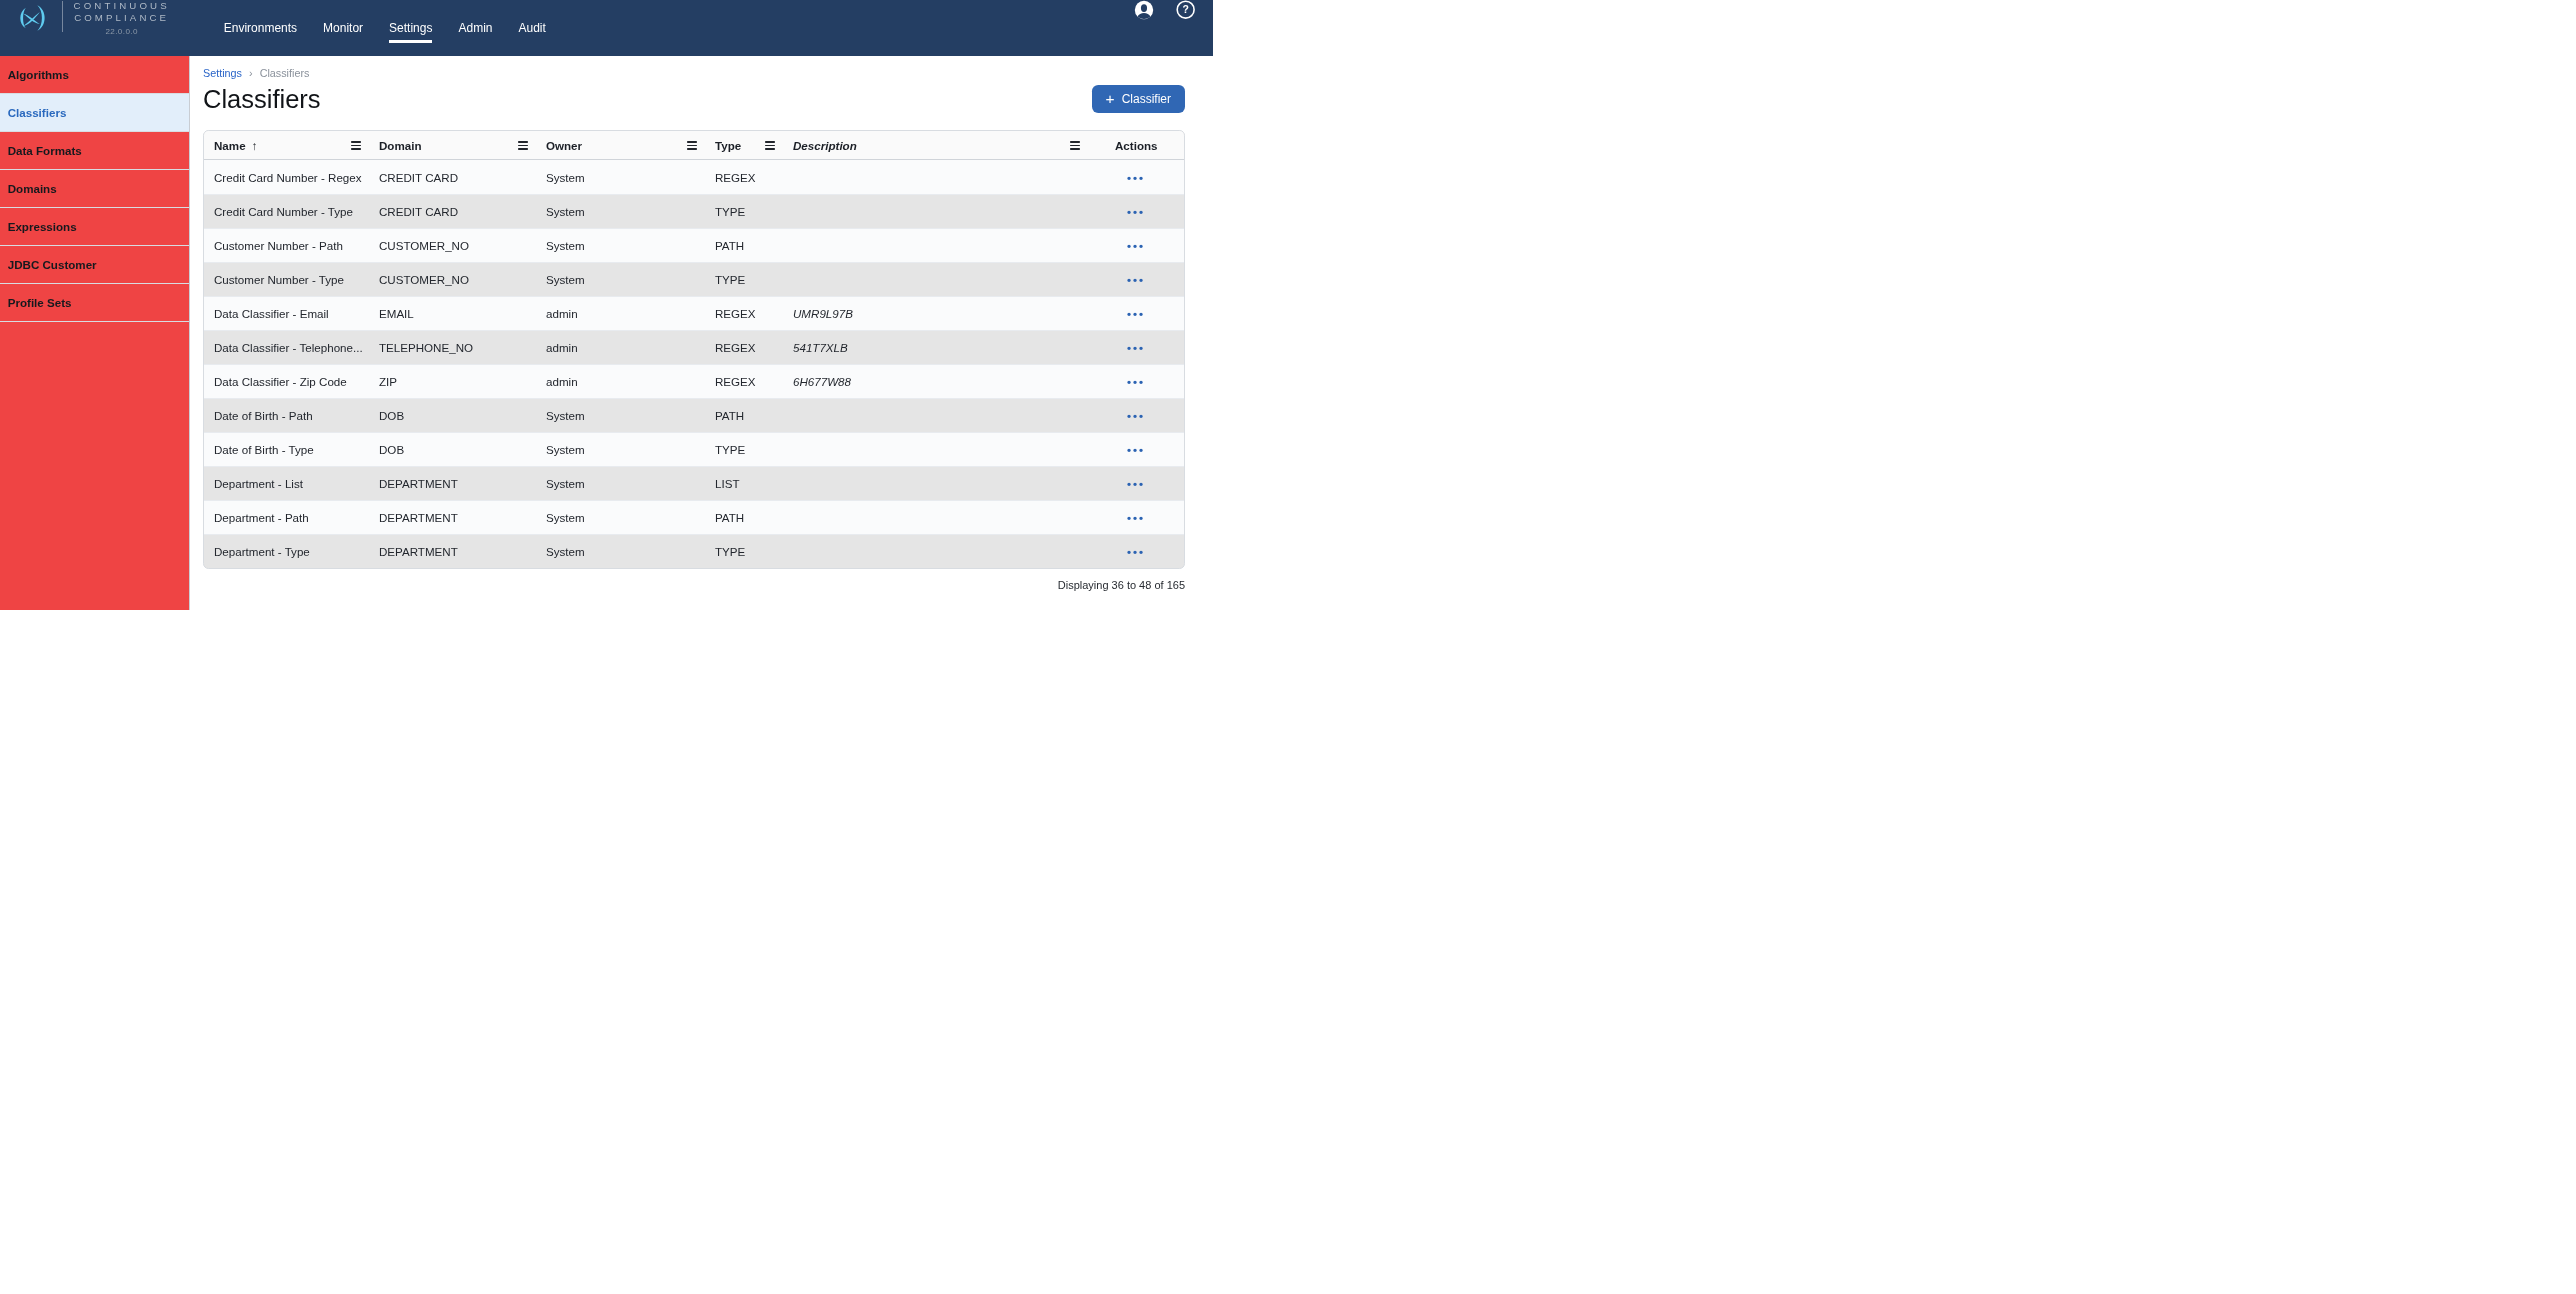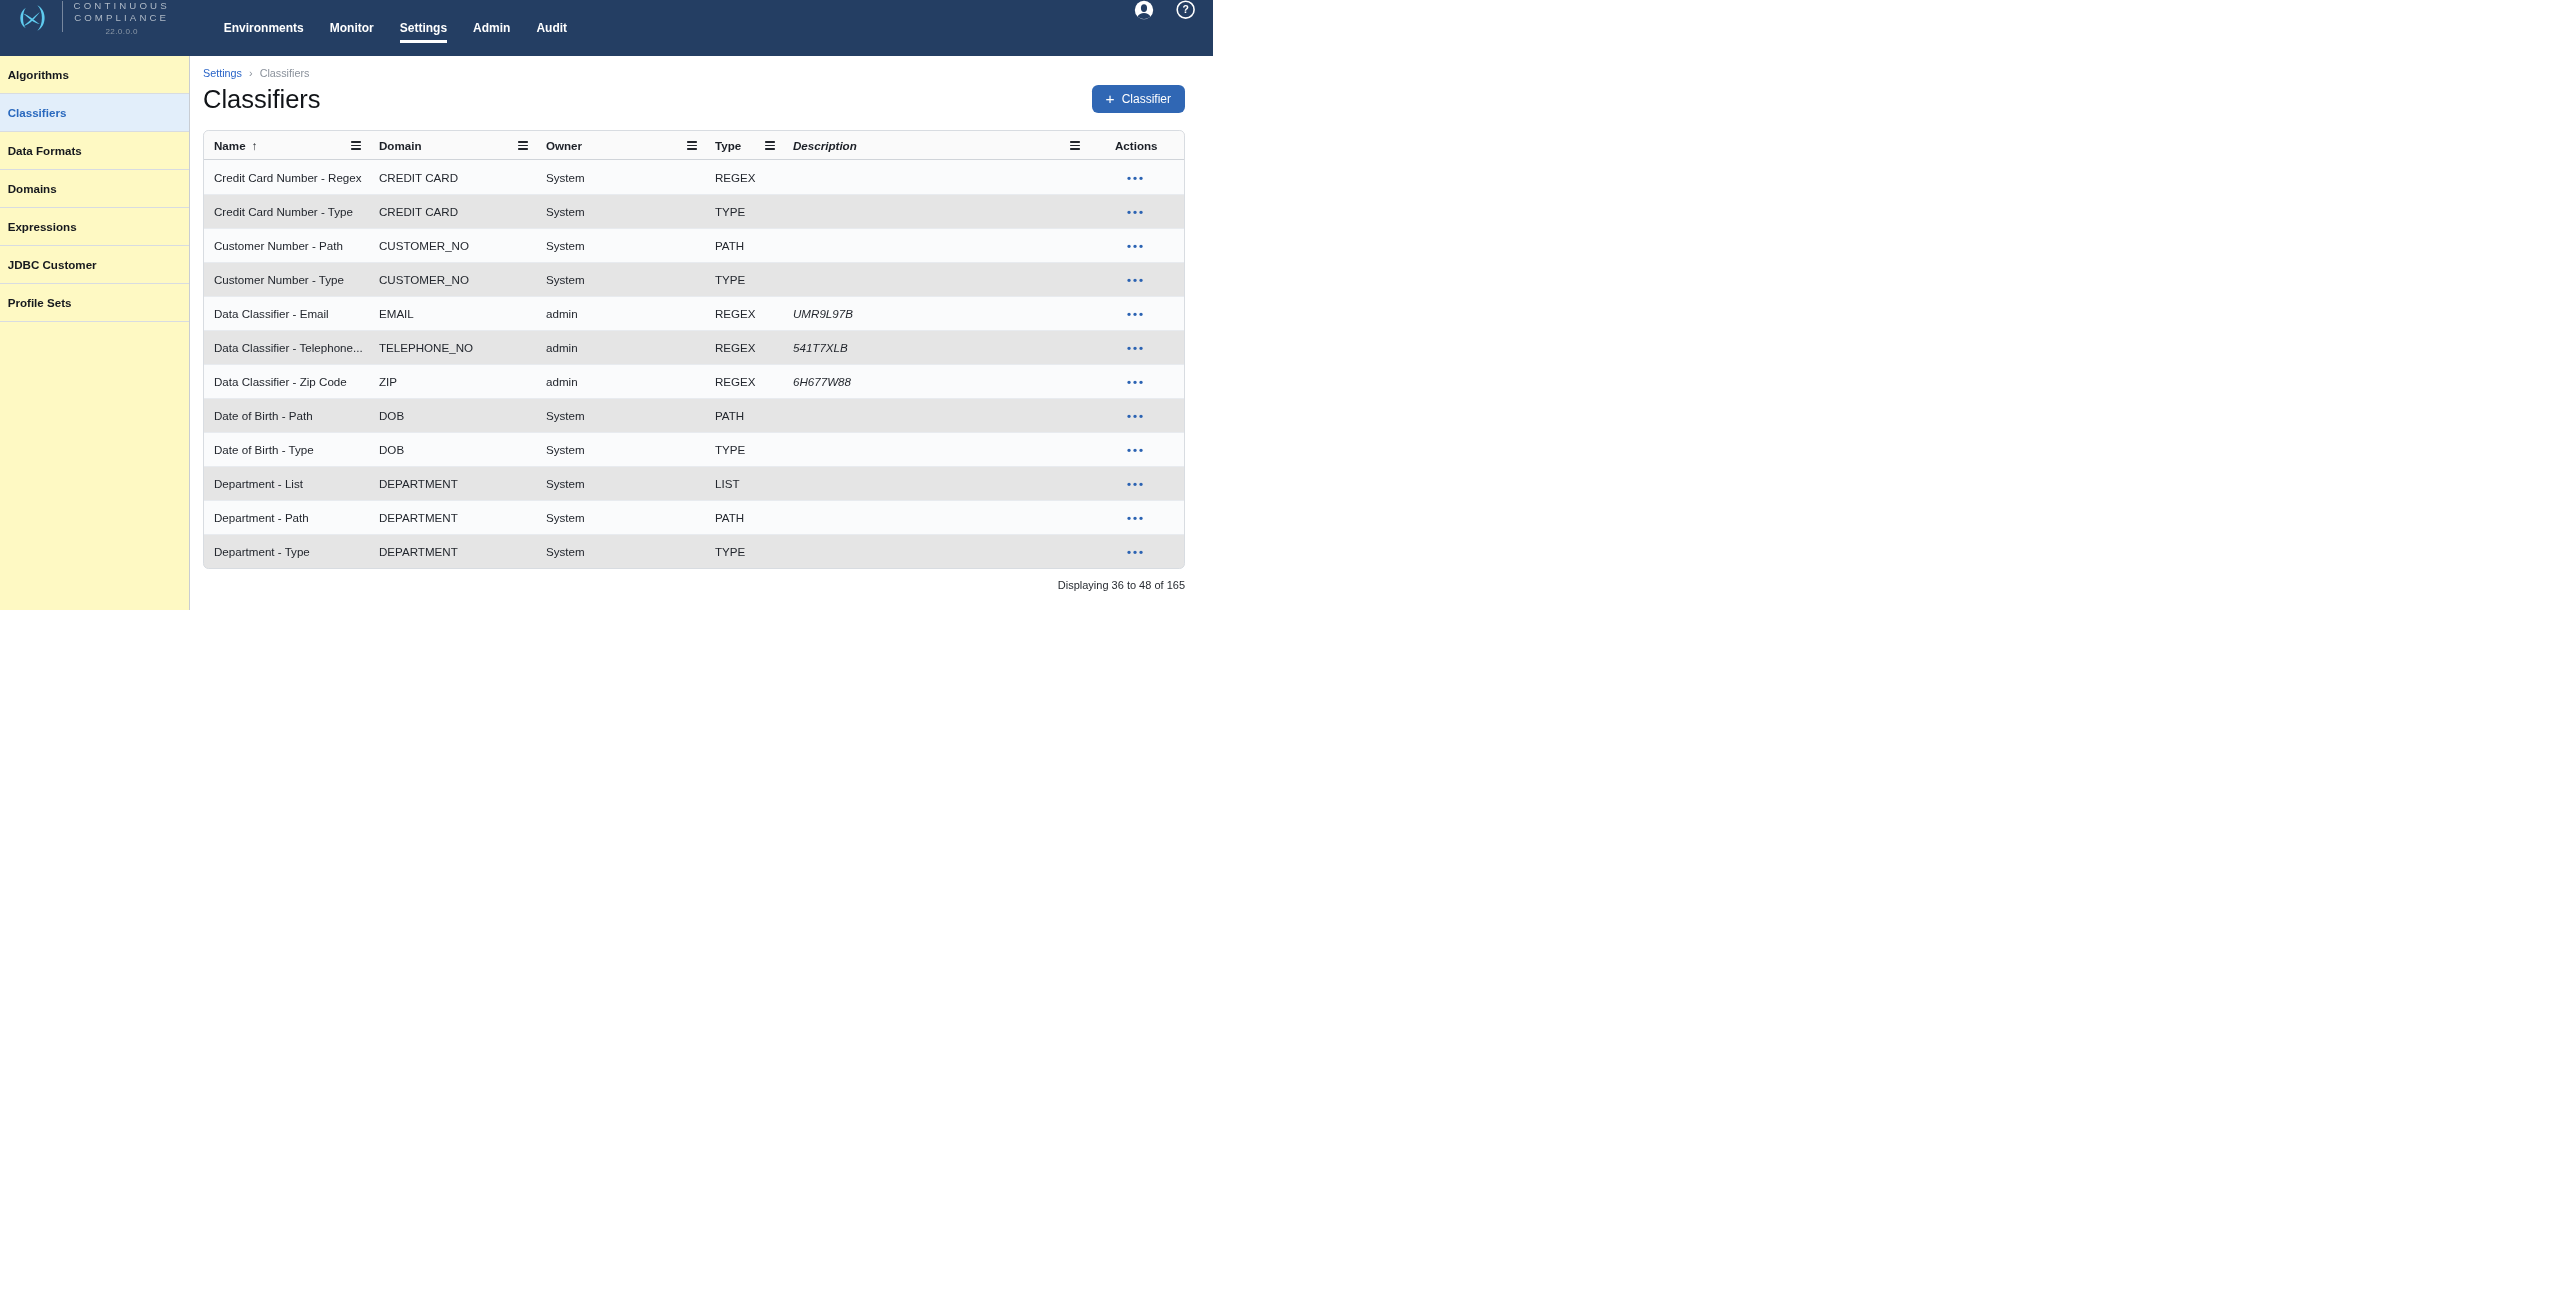--- a/index.html
+++ b/index.html
@@ -25,29 +25,29 @@
     font-family:"Liberation Sans","DejaVu Sans",sans-serif;}
   
   .topbar{height:56px;background:var(--c-navbar);display:flex;align-items:flex-start;position:relative;}
   .logo-block{display:flex;align-items:center;margin-left:13px;}
   .logo-mark{width:39px;height:28px;flex:0 0 auto;}
   .logo-divider{width:0.8px;height:31px;background:rgba(255,255,255,.38);margin:0 10.8px 3.1px 10px;}
   .brand{display:flex;flex-direction:column;align-items:center;}
   .brand-lines{color:var(--c-brand_text);font-size:9.7px;letter-spacing:3.1px;line-height:1.25;white-space:nowrap;}
   .brand-version{color:var(--c-version_text);font-size:8.1px;margin-top:2.3px;letter-spacing:0.4px;}
   .topnav{display:flex;align-items:center;gap:26px;margin-left:54px;height:100%;}
-  .topnav .nav-item{color:#fff;font-size:12px;font-weight:700;cursor:pointer;position:relative;
+  .topnav .nav-item{color:#fff;font-size:12px;font-weight:400;cursor:pointer;position:relative;
     height:100%;display:flex;align-items:center;text-decoration:none;}
   .topnav .nav-item.active::after{content:"";position:absolute;left:0;right:0;bottom:13px;height:3.1px;background:#fff;}
   .topbar-spacer{flex:1;}
   .topbar-icons{display:flex;align-items:center;gap:21.7px;margin-right:17px;}
   .icon-btn{width:20px;height:20px;cursor:pointer;display:flex;align-items:center;justify-content:center;}
   
   .layout{display:flex;height:554px;}
-  .sidebar{width:190px;flex:0 0 190px;border-right:0.8px solid #C9CDD3;background:#fef9c3;}
+  .sidebar{width:190px;flex:0 0 190px;border-right:0.8px solid #C9CDD3;background:#ef4444;}
   .side-item{height:38px;display:flex;align-items:center;padding-left:7.7px;border-bottom:0.8px solid var(--c-border);
     font-size:11.6px;font-weight:700;color:#16191E;cursor:pointer;}
   .side-item.active{background:var(--c-active_bg);color:var(--c-active_text);}
   .main{flex:1;padding:10px 0 0 13px;}
   .content{width:982px;}
   
   .breadcrumb{display:flex;align-items:center;gap:7px;font-size:10.8px;height:14px;}
   .crumb-link{color:var(--c-link_blue);cursor:pointer;text-decoration:none;}
   .crumb-sep{color:var(--c-breadcrumb_gray);font-size:10.8px;}
   .crumb-current{color:var(--c-breadcrumb_gray);}

